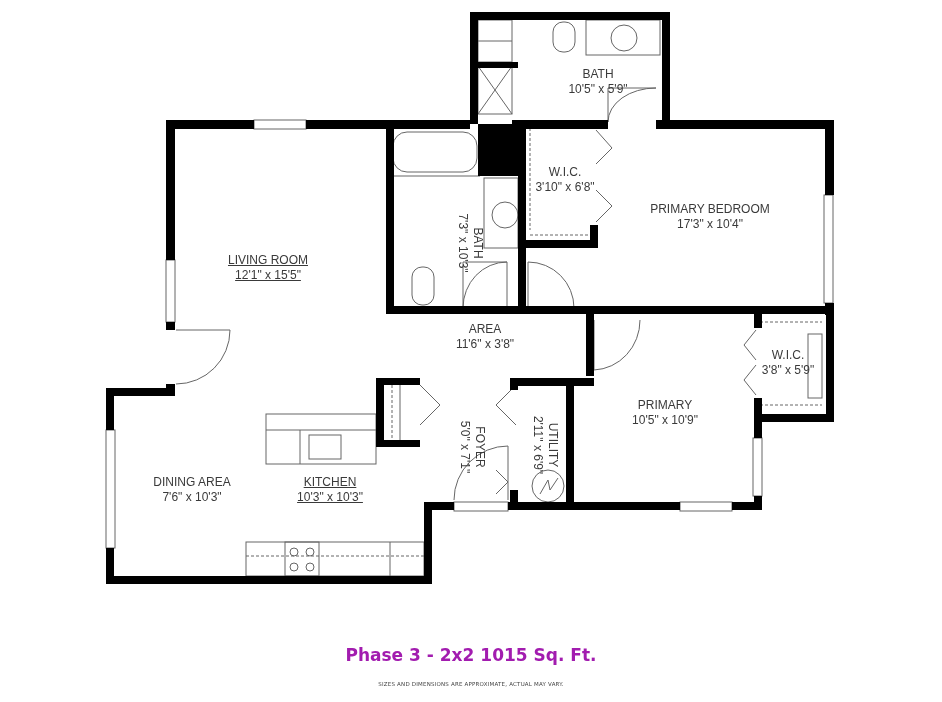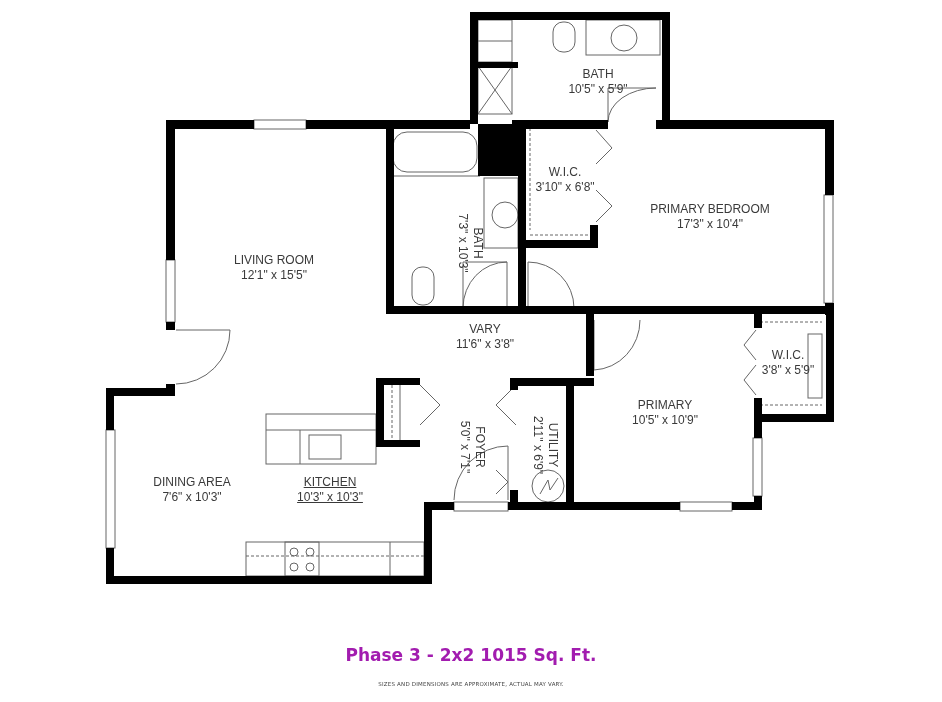--- a/index.html
+++ b/index.html
@@ -153,27 +153,27 @@
 <div class="room-label" style="left:520px; top:165px; width:90px;">
   <span class="name">W.I.C.</span>
   <span class="dims">3'10" x 6'8"</span>
 </div>
 
 <div class="room-label" style="left:630px; top:202px; width:160px;">
   <span class="name">PRIMARY BEDROOM</span>
   <span class="dims">17'3" x 10'4"</span>
 </div>
 
-<div class="room-label" style="left:214px; top:253px; width:120px;">
+<div class="room-label" style="left:208px; top:253px; width:120px;text-decoration:underline;">
   <span class="name">LIVING ROOM</span>
   <span class="dims">12'1" x 15'5"</span>
 </div>
 
 <div class="room-label" style="left:440px; top:322px; width:90px;">
-  <span class="name">VARY</span>
+  <span class="name">AREA</span>
   <span class="dims">11'6" x 3'8"</span>
 </div>
 
 <div class="room-label" style="left:748px; top:348px; width:80px;">
   <span class="name">W.I.C.</span>
   <span class="dims">3'8" x 5'9"</span>
 </div>
 
 <div class="room-label" style="left:615px; top:398px; width:100px;">
   <span class="name">PRIMARY</span>

